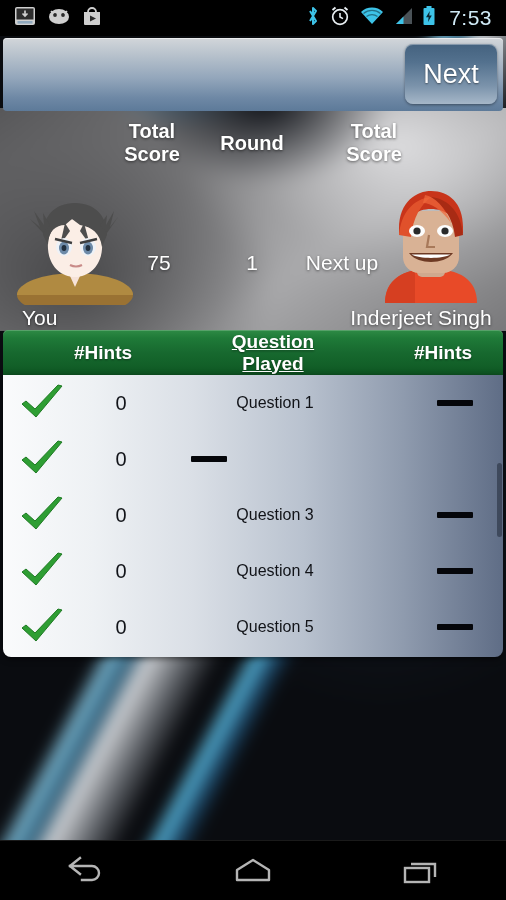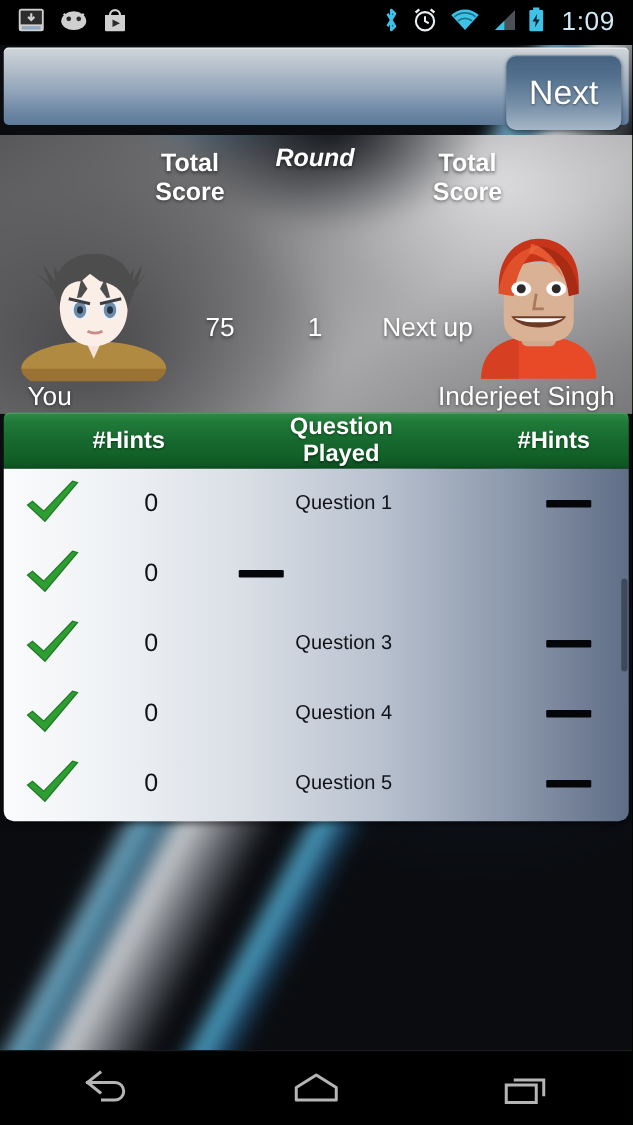--- a/index.html
+++ b/index.html
@@ -51,21 +51,21 @@
     letter-spacing: 0.5px;
     margin-left: 4px;
     font-family: "Liberation Sans", sans-serif;
   }
 
   
   #top-bar {
     position: absolute;
     top: 38px; left: 3px;
     width: 500px;
-    height: 62px;
+    height: 73px;
     border-radius: 4px;
     background: linear-gradient(to bottom,
         #d2d6da 0%,
         #b9c3cd 22%,
         #93a6bb 55%,
         #6e88a5 82%,
         #5d7a99 100%);
     box-shadow: inset 0 1px 0 rgba(255,255,255,0.55);
     z-index: 40;
   }
@@ -118,32 +118,32 @@
   .score-col-label {
     position: absolute;
     color: #ffffff;
     font-weight: bold;
     font-size: 20px;
     line-height: 23px;
     text-align: center;
     text-shadow: 0 1px 3px rgba(0,0,0,0.55);
   }
   #label-total-score-left { top: 12px; left: 96px; width: 112px; }
-  #label-round           { top: 8px; left: 196px; width: 112px; font-style: italic; }
+  #label-round           { top: 24px; left: 196px; width: 112px; }
   #label-total-score-right { top: 12px; left: 318px; width: 112px; }
 
   .score-col-value {
     position: absolute;
     color: #ffffff;
     font-size: 21px;
     text-align: center;
     text-shadow: 0 1px 3px rgba(0,0,0,0.5);
     top: 143px;
   }
-  #value-score-left  { left: 120px; width: 112px; }
+  #value-score-left  { left: 103px; width: 112px; }
   #value-round       { left: 196px; width: 112px; }
   #value-score-right { left: 286px; width: 112px; }
 
   .player {
     position: absolute;
     bottom: 0;
     width: 150px;
     height: 150px;
   }
   #player-left  { left: 0px; }
@@ -182,21 +182,21 @@
   }
   .th {
     color: #ffffff;
     font-weight: bold;
     font-size: 19px;
     text-align: center;
     text-shadow: 0 1px 2px rgba(0,0,0,0.45);
     padding-left: 40px;
   }
   #th-hints-left  { width: 160px; }
-  #th-question    { width: 180px; }
+  #th-question    { width: 180px; text-decoration: underline; }
   #th-hints-right { width: 160px; }
 
   
   #question-list {
     position: absolute;
     top: 375px; left: 3px;
     width: 500px;
     height: 282px;
     border-radius: 0 0 8px 8px;
     overflow: hidden;
@@ -367,21 +367,21 @@
           <path d="M10.5 10.5 L10.5 18 L3 18 z" fill="#3dc3e8"></path>
         </svg>
       </span>
       <span class="sb-icon">
         <svg width="14" height="22" viewBox="0 0 14 22">
           <rect x="4.5" y="1" width="5" height="2" fill="#3dc3e8"></rect>
           <rect x="1.5" y="3" width="11" height="17" rx="1" fill="#3dc3e8"></rect>
           <path d="M7.8 6 L4 12.2 L6.6 12.2 L6 17 L9.8 10.6 L7.2 10.6 z" fill="#0b2530"></path>
         </svg>
       </span>
-      <span class="sb-time">1:09</span>
+      <span class="sb-time">7:53</span>
     </div>
   </div>
 
   <div id="top-bar">
     <button id="next-button">Next</button>
   </div>
 
   <div id="scoreboard">
     <div id="scoreboard-bg"></div>
 

